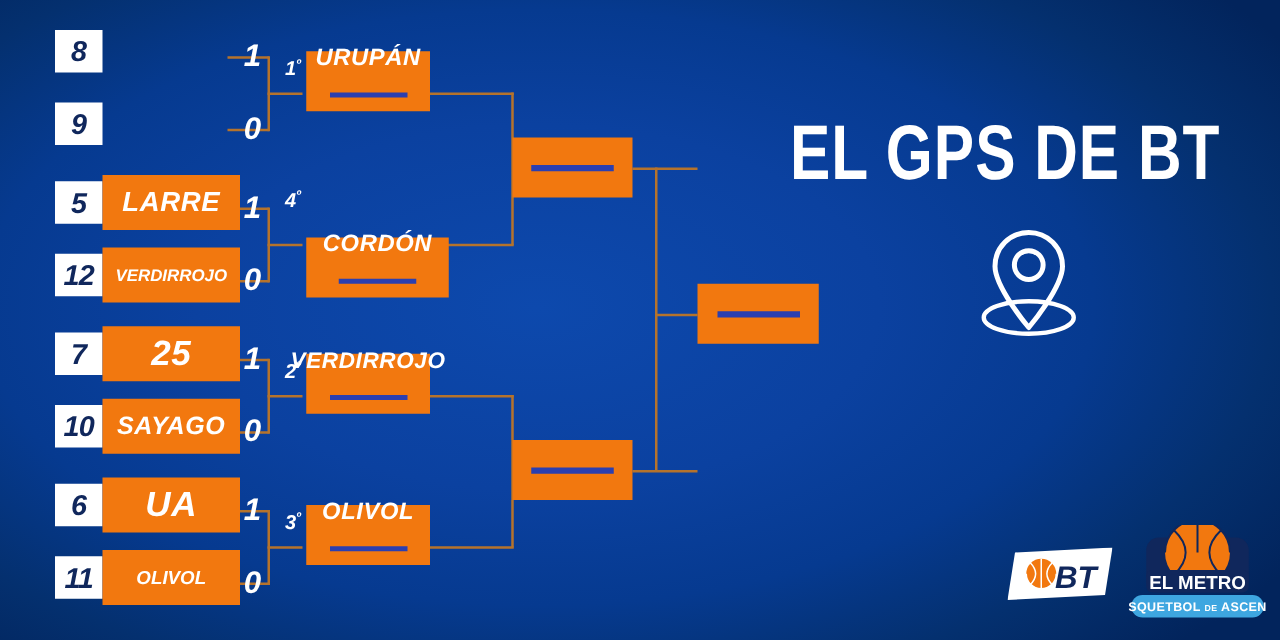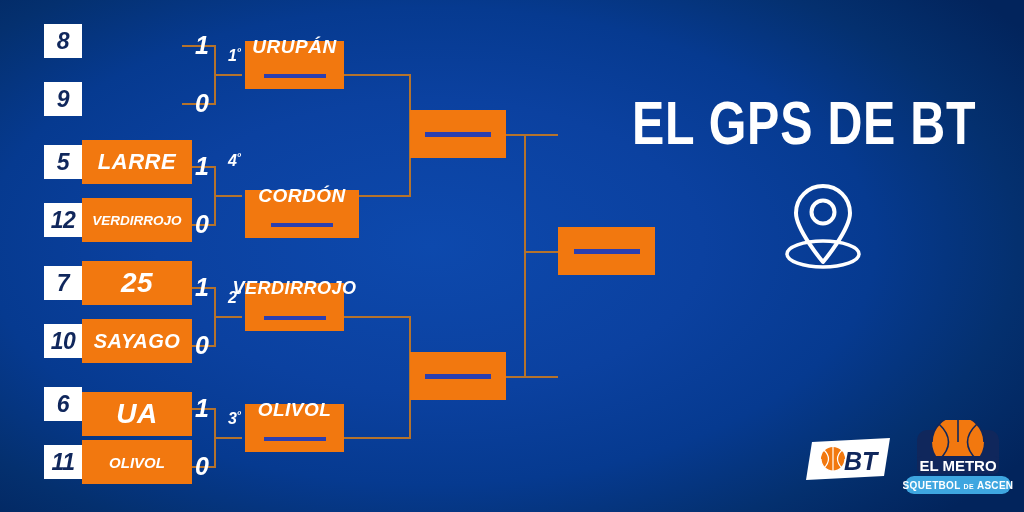--- a/index.html
+++ b/index.html
@@ -150,21 +150,21 @@
     </div>
   <div class="score" style="left:191px;top:275px;">1</div>
 
   <div class="seed" style="left:44px;top:324px;">10</div>
   <div class="team sz-md" style="left:82px;top:319px;">
       <span class="tname">SAYAGO</span>
     </div>
   <div class="score" style="left:191px;top:333px;">0</div>
 
   <div class="seed" style="left:44px;top:387px;">6</div>
-  <div class="team sz-xl" style="left:82px;top:392px;">
+  <div class="team sz-xl" style="left:82px;top:382px;">
       <span class="tname">UA</span>
     </div>
   <div class="score" style="left:191px;top:396px;">1</div>
 
   <div class="seed" style="left:44px;top:445px;">11</div>
   <div class="team sz-sm" style="left:82px;top:440px;">
       <span class="tname">OLIVOL</span>
     </div>
   <div class="score" style="left:191px;top:454px;">0</div>
 

